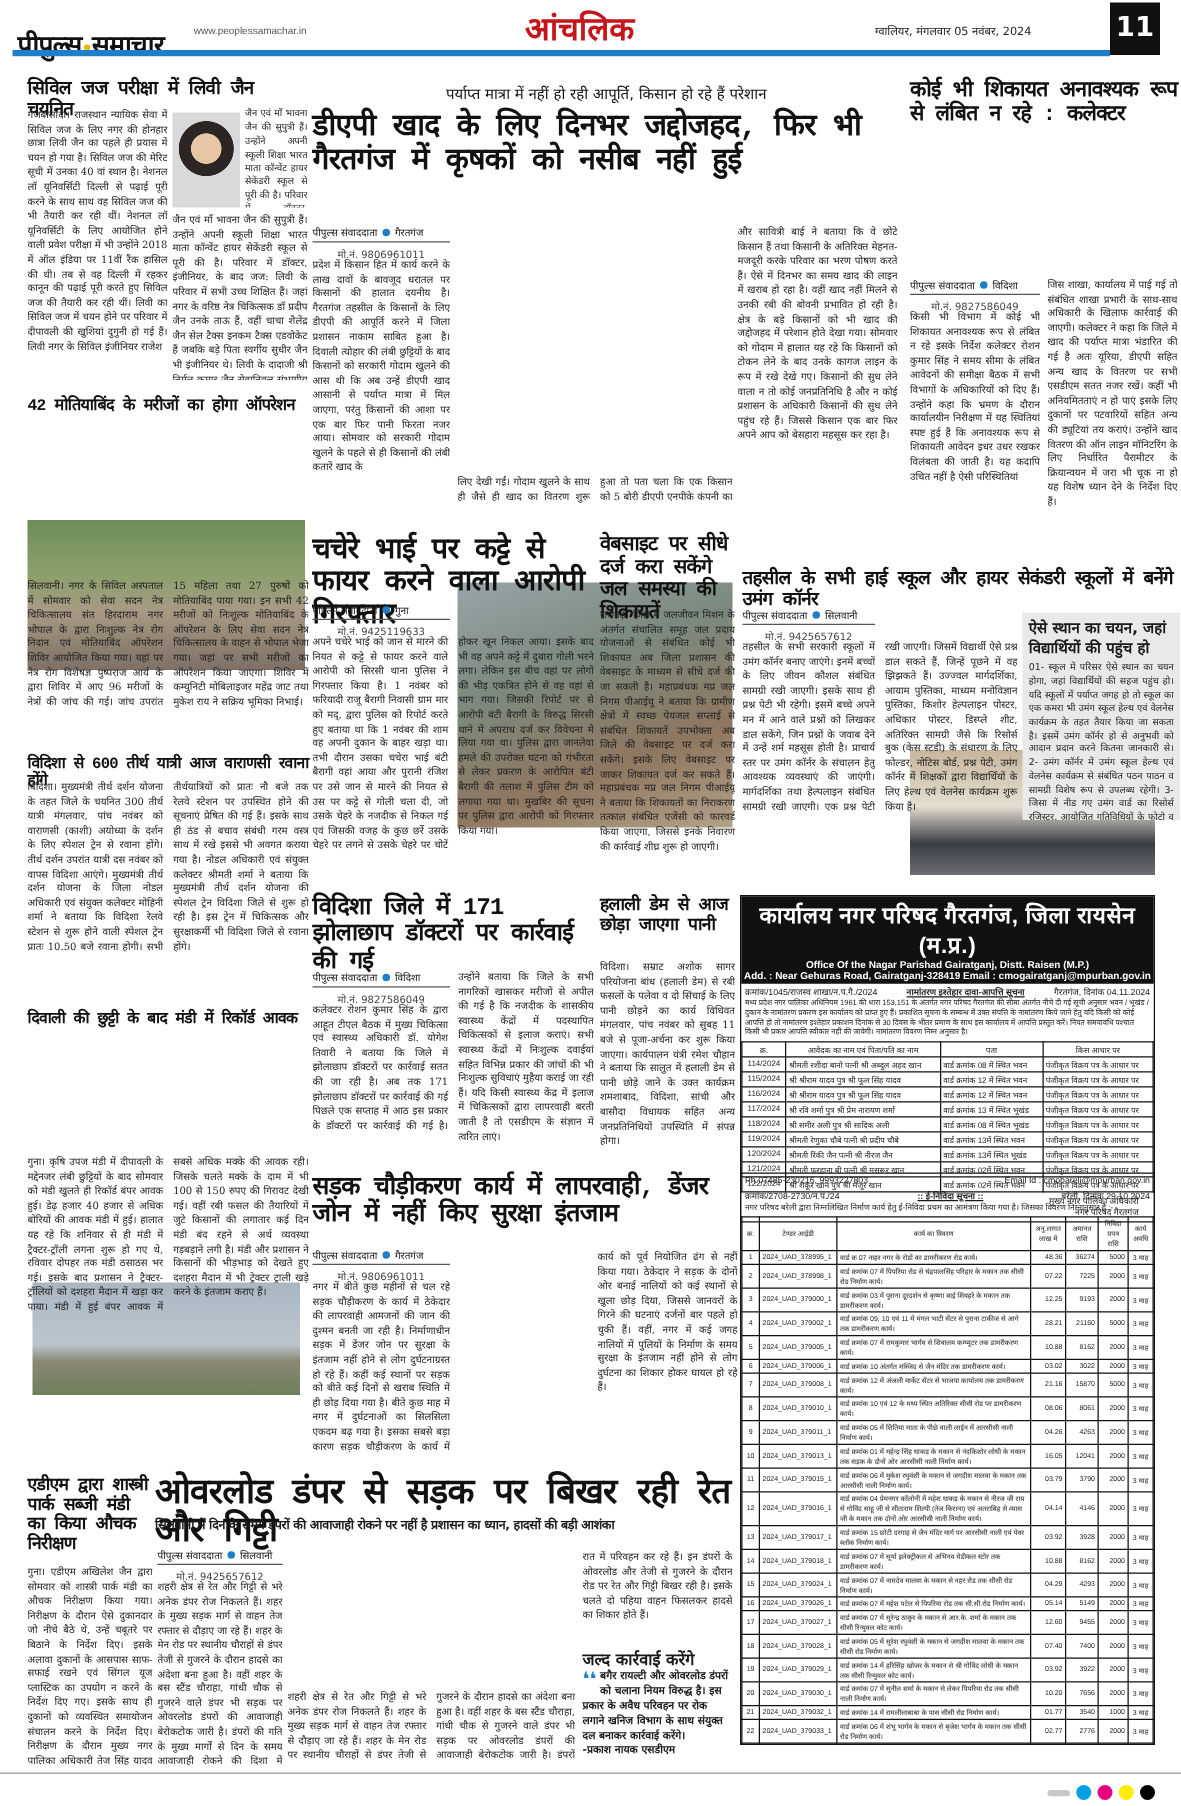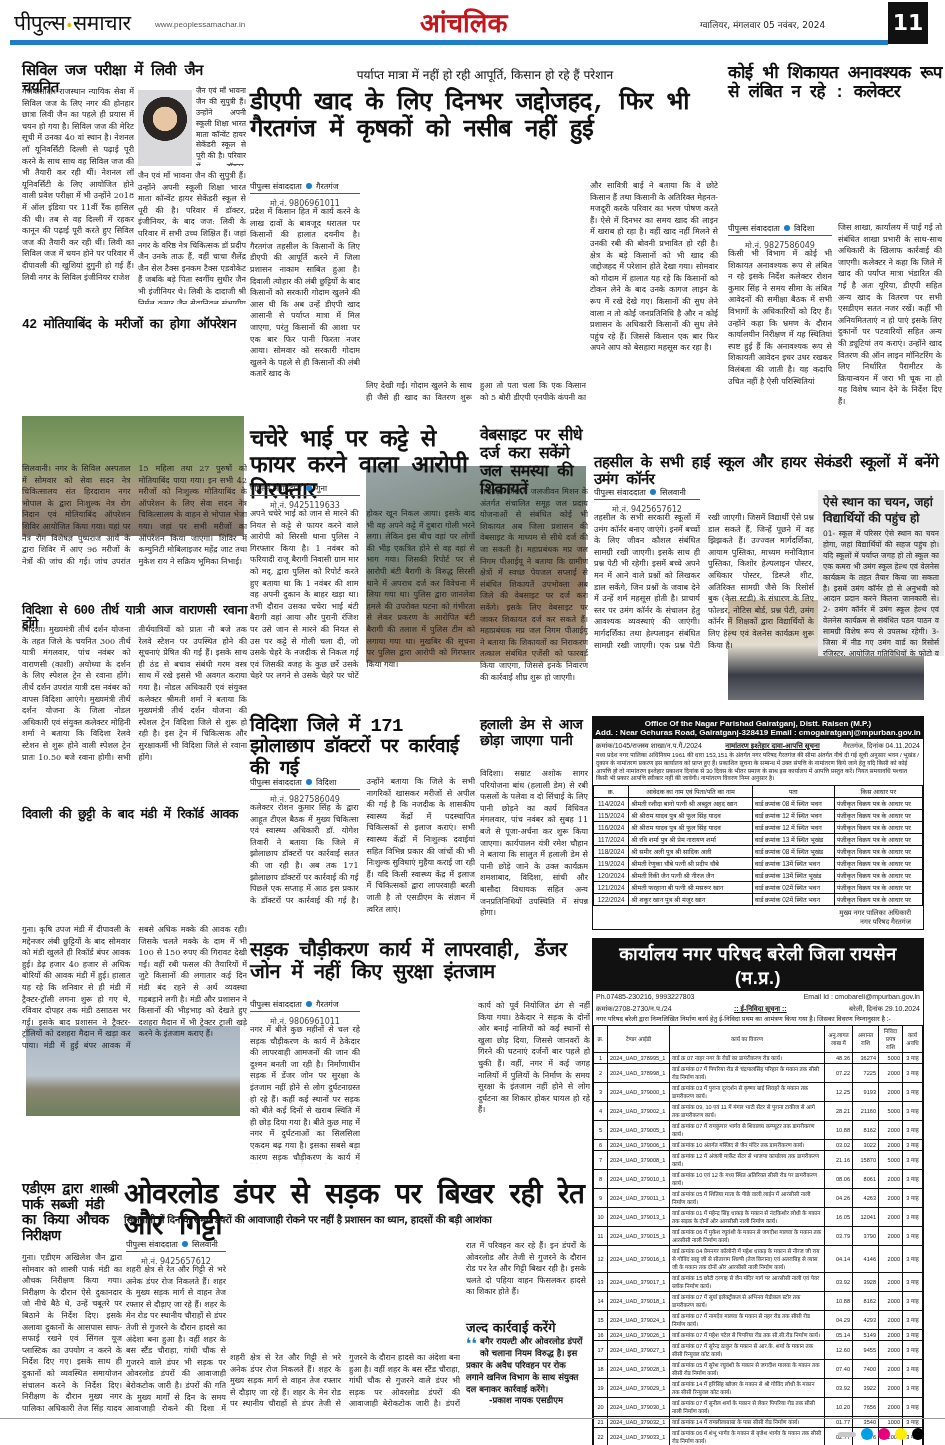--- a/index.html
+++ b/index.html
@@ -1,19 +1,19 @@
 <!DOCTYPE html>
 <html><head>
 <meta charset="utf-8">
 <style>
 *{box-sizing:border-box;margin:0;padding:0}
 html,body{width:945px;height:1445px;background:#fff;overflow:hidden}
 body{position:relative;font-family:"DejaVu Sans","Liberation Sans",sans-serif;color:#1a1a1a}
 .abs{position:absolute}
-.mast-logo{left:14px;top:8px;font-size:21px;font-weight:normal;color:#111;letter-spacing:-0.5px;font-family:"DejaVu Sans",sans-serif}
+.mast-logo{left:14px;top:21px;font-size:21px;font-weight:bold;color:#111;letter-spacing:-0.5px;font-family:"DejaVu Sans",sans-serif}
 .mast-logo .dot{color:#e8b800;font-size:14px}
 .mast-url{left:86px;top:20px;font-size:8px;color:#555;font-family:"Liberation Sans",sans-serif}
 .mast-section{left:420px;top:4px;font-size:26px;font-weight:bold;color:#c4161c}
 .mast-date{left:700px;top:18px;font-size:9px;color:#222}
 .mast-page{left:888px;top:2px;width:40px;height:42px;background:#111;color:#fff;font-size:22px;font-weight:bold;text-align:center;line-height:42px}
 .mast-rule{left:10px;top:40px;width:878px;height:5px;background:#1e7ec8}
 .hl{font-weight:bold;color:#111;line-height:1.12;letter-spacing:-0.6px;font-family:Liberation Mono, monospace}
 .kicker{font-size:12px;color:#111;text-align:center}
 .byline{font-size:8px;color:#111;border-bottom:1px solid #555;padding-bottom:2px;display:flex;gap:4px;align-items:center}
 .byline .bdot{display:inline-block;width:6px;height:6px;border-radius:50%;background:#1e7ec8}
@@ -178,25 +178,26 @@
     </div>
   <div class="mobile">मो.नं. 9425657612</div>
 </div>
 <div class="abs body" style="left:126px;top:1264px;width:100px;height:150px;overflow:hidden">शहरी क्षेत्र से रेत और गिट्टी से भरे अनेक डंपर रोज निकलते हैं। शहर के मुख्य सड़क मार्ग से वाहन तेज रफ्तार से दौड़ाए जा रहे हैं। शहर के मेन रोड पर स्थानीय चौराहों से डंपर तेजी से गुजरने के दौरान हादसे का अंदेशा बना हुआ है। वहीं शहर के बस स्टैंड चौराहा, गांधी चौक से गुजरने वाले डंपर भी सड़क पर ओवरलोड डंपरों की आवाजाही बेरोकटोक जारी है। डंपरों की गति के मुख्य मार्गों से दिन के समय आवाजाही रोकने की दिशा में प्रशासन कोई ठोस कदम नहीं उठा रहा है। नरसिंहपुर और नर्मदापुरम जिले में स्थित रेत खदानों से डंपर शहरी क्षेत्र में आ रहे हैं। साथ ही क्षेत्र की गिट्टी खदानों से खनिज भरकर ओवरलोड डंपर दिन और</div>
 
 <div class="abs body cols2" style="left:230px;top:1352px;width:230px;height:62px;overflow:hidden">शहरी क्षेत्र से रेत और गिट्टी से भरे अनेक डंपर रोज निकलते हैं। शहर के मुख्य सड़क मार्ग से वाहन तेज रफ्तार से दौड़ाए जा रहे हैं। शहर के मेन रोड पर स्थानीय चौराहों से डंपर तेजी से गुजरने के दौरान हादसे का अंदेशा बना हुआ है। वहीं शहर के बस स्टैंड चौराहा, गांधी चौक से गुजरने वाले डंपर भी सड़क पर ओवरलोड डंपरों की आवाजाही बेरोकटोक जारी है। डंपरों की गति के मुख्य मार्गों से दिन के समय आवाजाही रोकने की दिशा में प्रशासन कोई ठोस कदम नहीं उठा रहा है। नरसिंहपुर और नर्मदापुरम जिले में स्थित रेत खदानों से डंपर शहरी क्षेत्र में आ रहे हैं। साथ ही क्षेत्र की गिट्टी खदानों से खनिज भरकर ओवरलोड डंपर दिन और</div>
 <div class="abs body" style="left:466px;top:1240px;width:120px;height:66px;overflow:hidden">रात में परिवहन कर रहे हैं। इन डंपरों के ओवरलोड और तेजी से गुजरने के दौरान रोड पर रेत और गिट्टी बिखर रही है। इसके चलते दो पहिया वाहन फिसलकर हादसे का शिकार होते हैं।</div>
 <div class="abs quote-box" style="left:466px;top:1318px;width:120px">
   <h4>जल्द कार्रवाई करेंगे</h4>
   <div class="q"><span class="qi">❛❛</span><span>बगैर रायल्टी और ओवरलोड डंपरों को चलाना नियम विरुद्ध है। इस प्रकार के अवैध परिवहन पर रोक लगाने खनिज विभाग के साथ संयुक्त दल बनाकर कार्रवाई करेंगे।</span></div>
-  <div class="q" style="text-align:center">-प्रकाश नायक एसडीएम</div>
+  <div class="q" style="text-align:left">-प्रकाश नायक एसडीएम</div>
 </div>
 
 <div class="abs ad" style="left:592px;top:716px;width:332px">
   <div class="ad-head">
+    <div class="hi">कार्यालय नगर परिषद गैरतगंज, जिला रायसेन (म.प्र.)</div>
     <div class="en">Office Of the Nagar Parishad Gairatganj, Distt. Raisen (M.P.)</div>
     <div class="en">Add. : Near Gehuras Road, Gairatganj-328419 Email : cmogairatganj@mpurban.gov.in</div>
   </div>
   <div class="ad-meta">
     <span>क्रमांक/1045/राजस्व शाखा/न.प.गै./2024</span>
     <u>नामांतरण इश्तेहार दावा-आपत्ति सूचना</u>
     <span>गैरतगंज, दिनांक 04.11.2024</span>
   </div>
   <div class="ad-intro">मध्य प्रदेश नगर पालिका अधिनियम 1961 की धारा 153,151 के अंतर्गत नगर परिषद गैरतगंज की सीमा अंतर्गत नीचे दी गई सूची अनुसार भवन / भूखंड / दुकान के नामांतरण प्रकरण इस कार्यालय को प्राप्त हुए हैं। प्रकाशित सूचना के सम्बन्ध में उक्त संपत्ति के नामांतरण किये जाने हेतु यदि किसी को कोई आपत्ति हो तो नामांतरण इश्तेहार प्रकाशन दिनांक से 30 दिवस के भीतर प्रमाण के साथ इस कार्यालय में आपत्ति प्रस्तुत करें। नियत समयावधि पश्चात किसी भी प्रकार आपत्ति स्वीकार नहीं की जावेगी। नामांतरण विवरण निम्न अनुसार है।</div>
   <table class="adt">
@@ -265,23 +266,20 @@
         </tr>
       </tbody>
   </table>
   <div class="ad-sign">
     <div>मुख्य नगर पालिका अधिकारी</div>
     <div>नगर परिषद गैरतगंज</div>
   </div>
 </div>
 
 <div class="abs ad" style="left:592px;top:938px;width:332px">
-  <div class="ad-head">
-    <div class="hi">कार्यालय नगर परिषद बरेली जिला रायसेन (म.प्र.)</div>
-  </div>
   <div class="ad-meta">
     <span>Ph.07485-230216, 9993227803</span>
     <span>Email Id : cmobareli@mpurban.gov.in</span>
   </div>
   <div class="ad-meta">
     <span>क्रमांक/2708-2730/न.प./24</span>
     <u>:: ई-निविदा सूचना ::</u>
     <span>बरेली, दिनांक 29.10.2024</span>
   </div>
   <div class="ad-intro" style="font-size:6.5px">नगर परिषद बरेली द्वारा निम्नलिखित निर्माण कार्य हेतु ई-निविदा प्रथम का आमंत्रण किया गया है। जिसका विवरण निम्नानुसार है :-</div>

